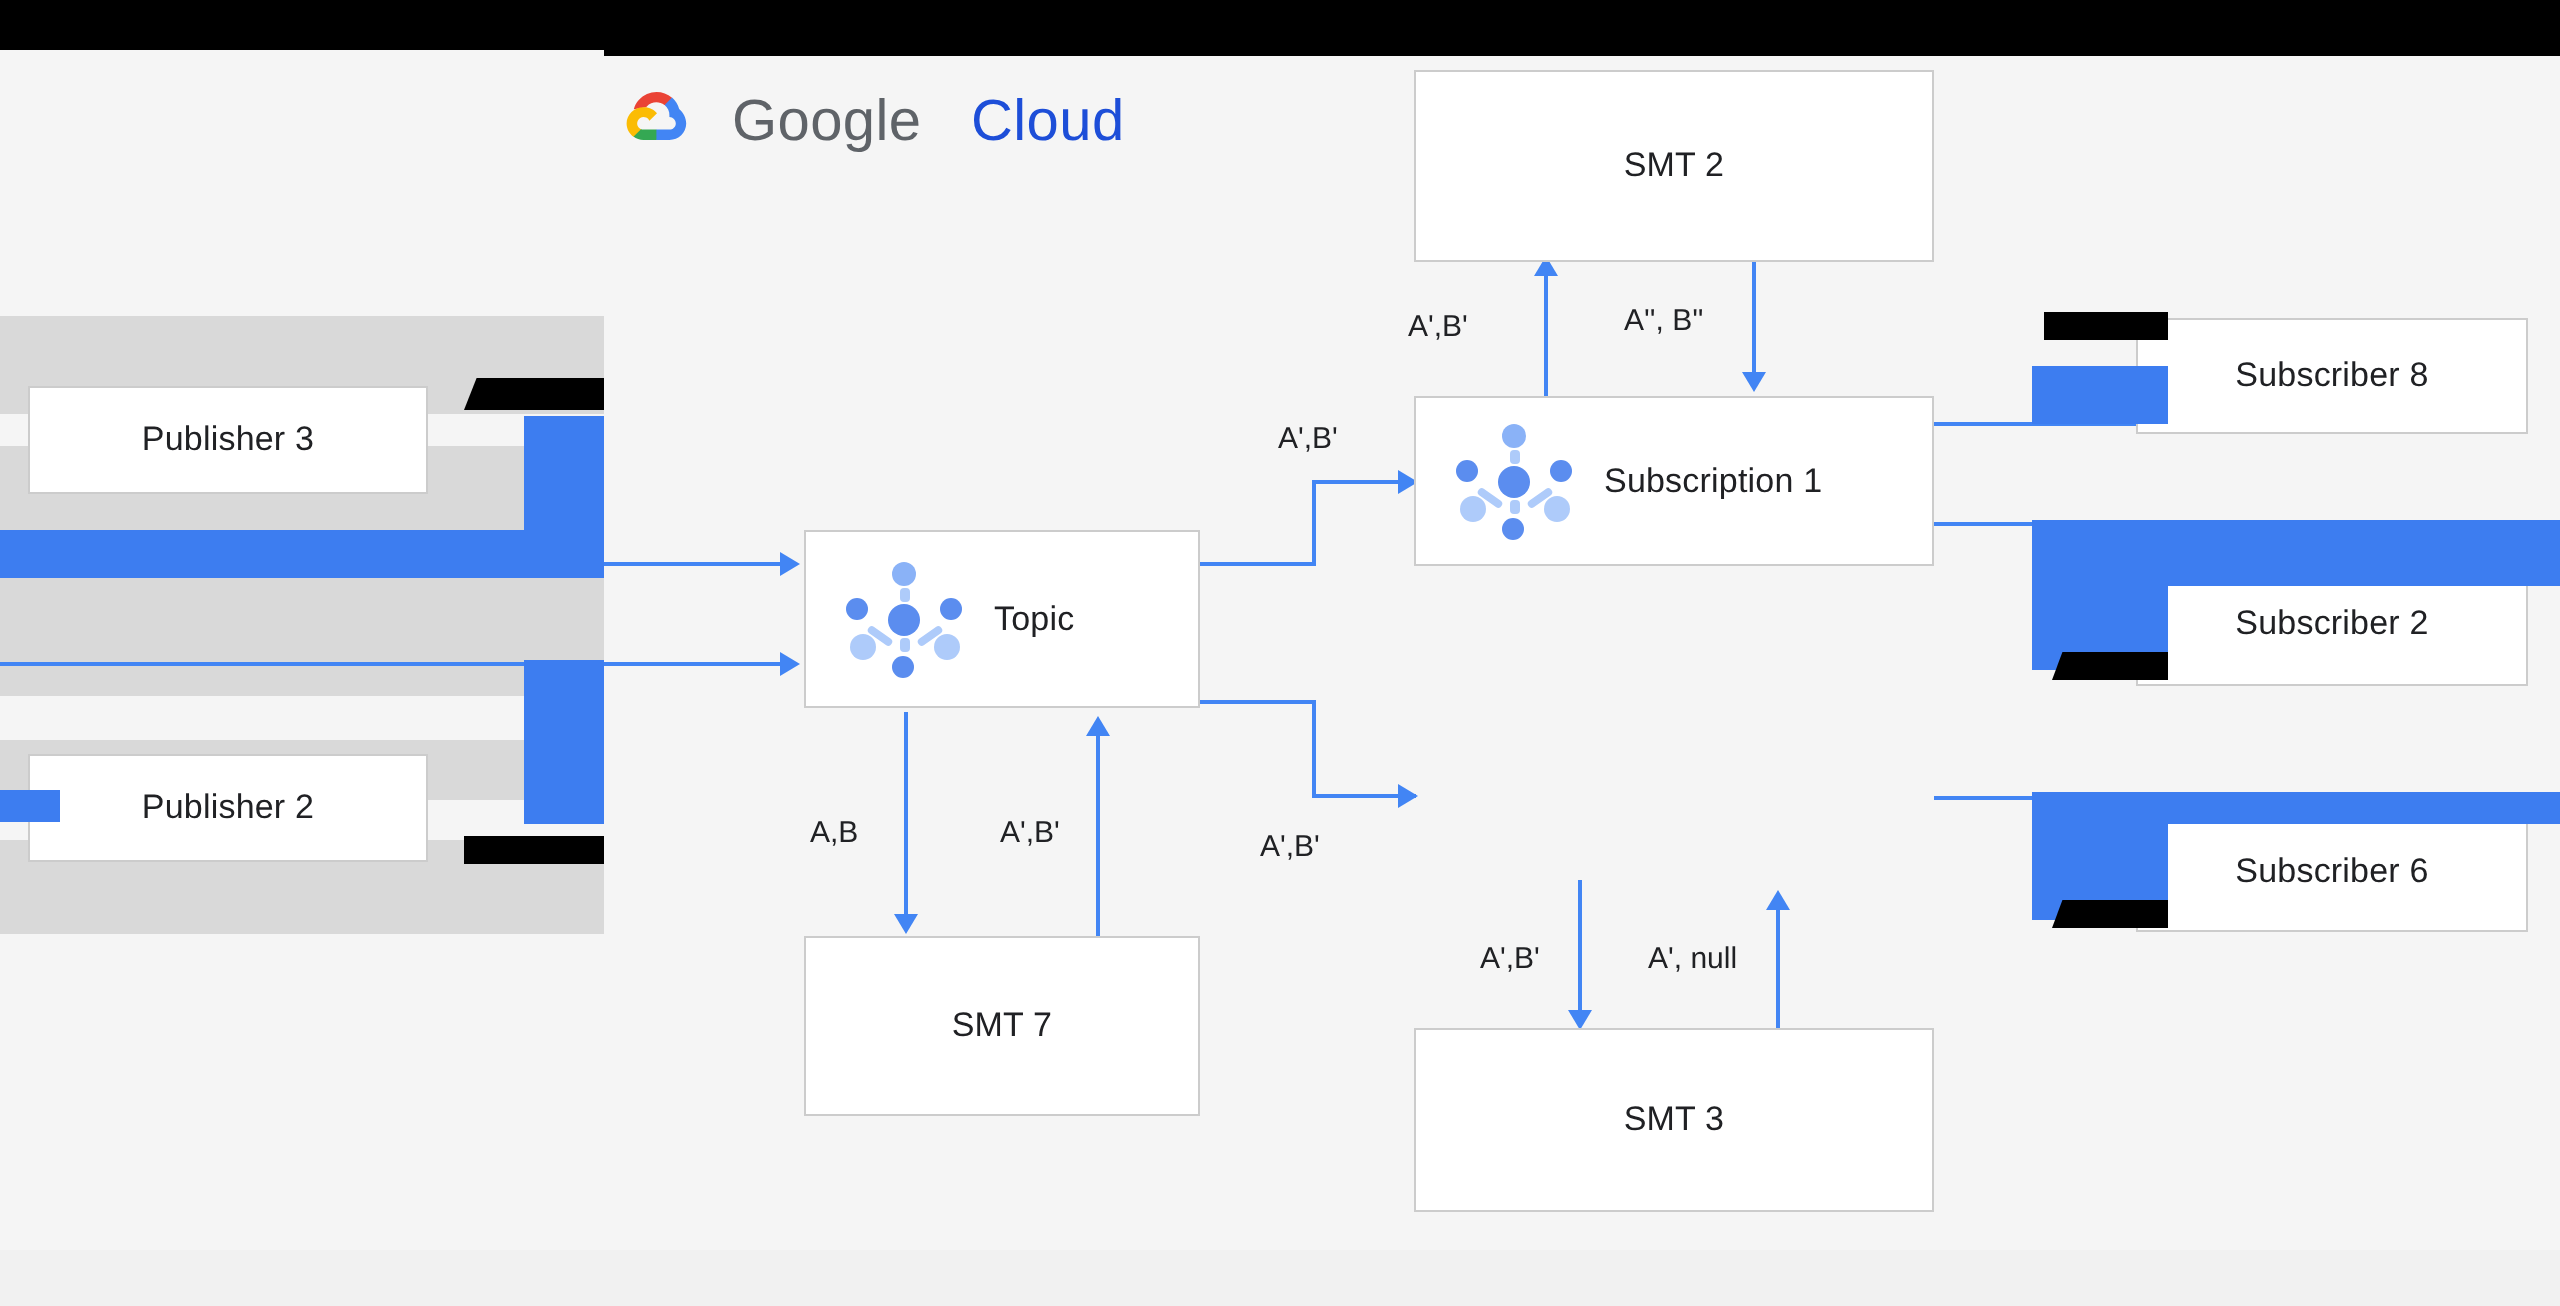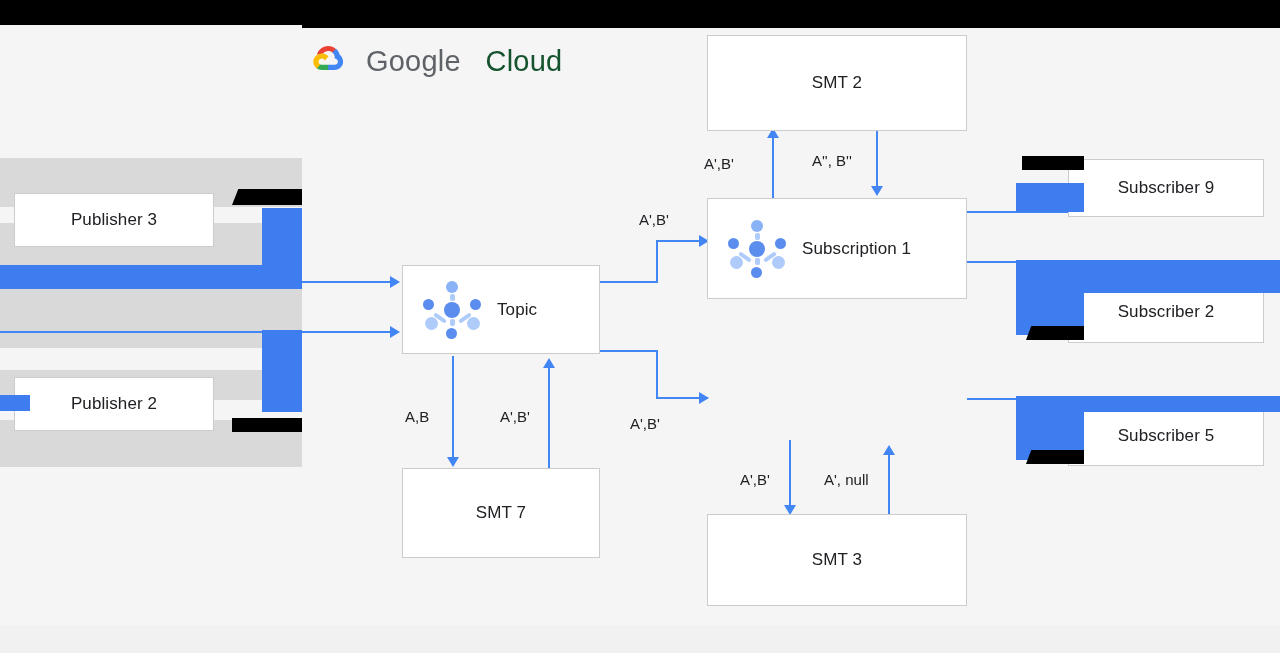--- a/index.html
+++ b/index.html
@@ -99,21 +99,21 @@
   
   .gc-logo { position: absolute; left: 306px; top: 40px; display: flex; align-items: center; }
   .gc-mark { width: 46px; height: 42px; position: relative; }
   .gc-word {
     margin-left: 14px;
     font-size: 29px;
     color: #5f6368;
     letter-spacing: .2px;
   }
   .gc-word .g1 { color:#5f6368; }
-  .gc-word .g2 { color:#14532d; }
+  .gc-word .g2 { color:#1d4ed8; }
 </style>
 </head>
 <body>
 
 <div id="root">
 
   <div class="surface canvas-left"></div>
   <div class="surface canvas-main"></div>
   <div class="surface footer-strip"></div>
   <div class="surface topbar-left"></div>
@@ -208,21 +208,21 @@
         <i class="s"></i>
         <i class="w"></i>
         <i class="e"></i>
       <i class="sw"></i>
         <i class="se"></i>
         <i class="core"></i>
     </span>
     <span class="node-label">Topic</span>
   </div>
 
-  <div class="node with-icon" style="left:707px;top:198px;width:260px;height:101px;">
+  <div class="node with-icon" style="left:707px;top:198px;width:260px;height:85px;">
     <span class="pubsub-icon">
       <b class="ln"></b>
         <b class="ls"></b>
         <b class="lsw"></b>
         <b class="lse"></b>
       <i class="n"></i>
         <i class="s"></i>
         <i class="w"></i>
         <i class="e"></i>
       <i class="sw"></i>
@@ -236,27 +236,27 @@
     <span class="node-label">SMT 7</span>
   </div>
   <div class="node" style="left:707px;top:35px;width:260px;height:96px;">
     <span class="node-label">SMT 2</span>
   </div>
   <div class="node" style="left:707px;top:514px;width:260px;height:92px;">
     <span class="node-label">SMT 3</span>
   </div>
 
   <div class="node" style="left:1068px;top:159px;width:196px;height:58px;">
-    <span class="node-label">Subscriber 9</span>
+    <span class="node-label">Subscriber 8</span>
   </div>
   <div class="node" style="left:1068px;top:281px;width:196px;height:62px;">
     <span class="node-label">Subscriber 2</span>
   </div>
   <div class="node" style="left:1068px;top:406px;width:196px;height:60px;">
-    <span class="node-label">Subscriber 5</span>
+    <span class="node-label">Subscriber 6</span>
   </div>
 
   <div class="redact-black slant" style="left:232px;top:189px;width:70px;height:16px;"></div>
   <div class="redact-blue" style="left:262px;top:208px;width:40px;height:81px;"></div>
   <div class="redact-blue" style="left:0;top:265px;width:302px;height:24px;"></div>
   <div class="redact-blue" style="left:262px;top:330px;width:40px;height:82px;"></div>
   <div class="redact-blue" style="left:0;top:395px;width:30px;height:16px;"></div>
   <div class="redact-black" style="left:232px;top:418px;width:70px;height:14px;"></div>
 
   <div class="redact-black" style="left:1022px;top:156px;width:62px;height:14px;"></div>

